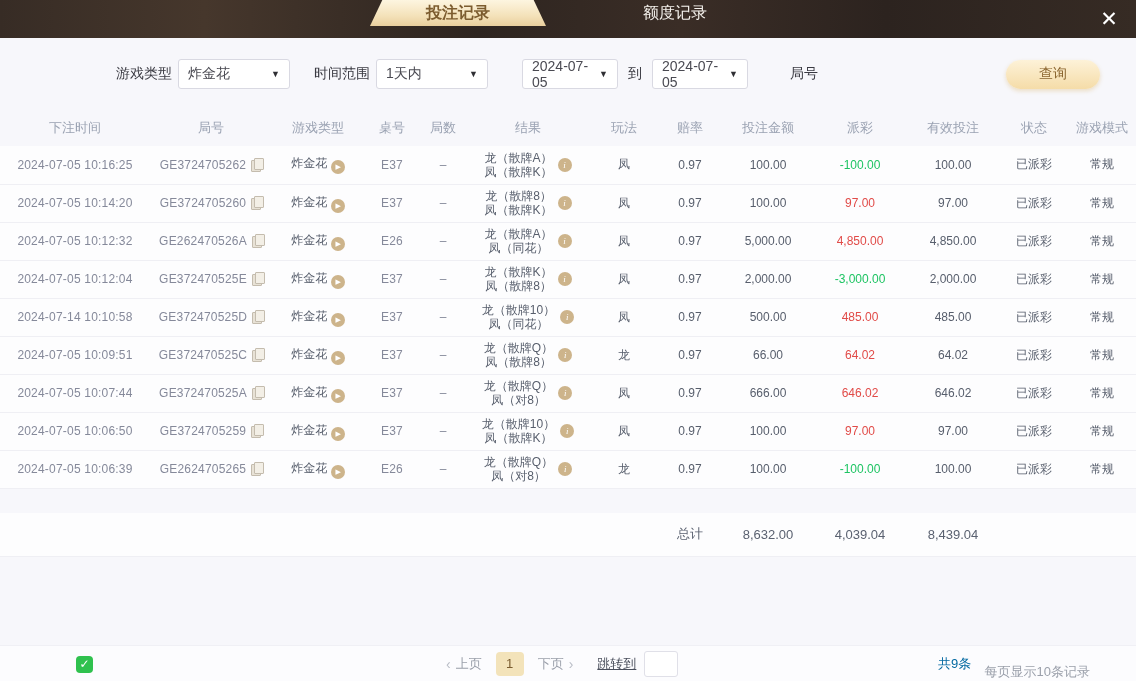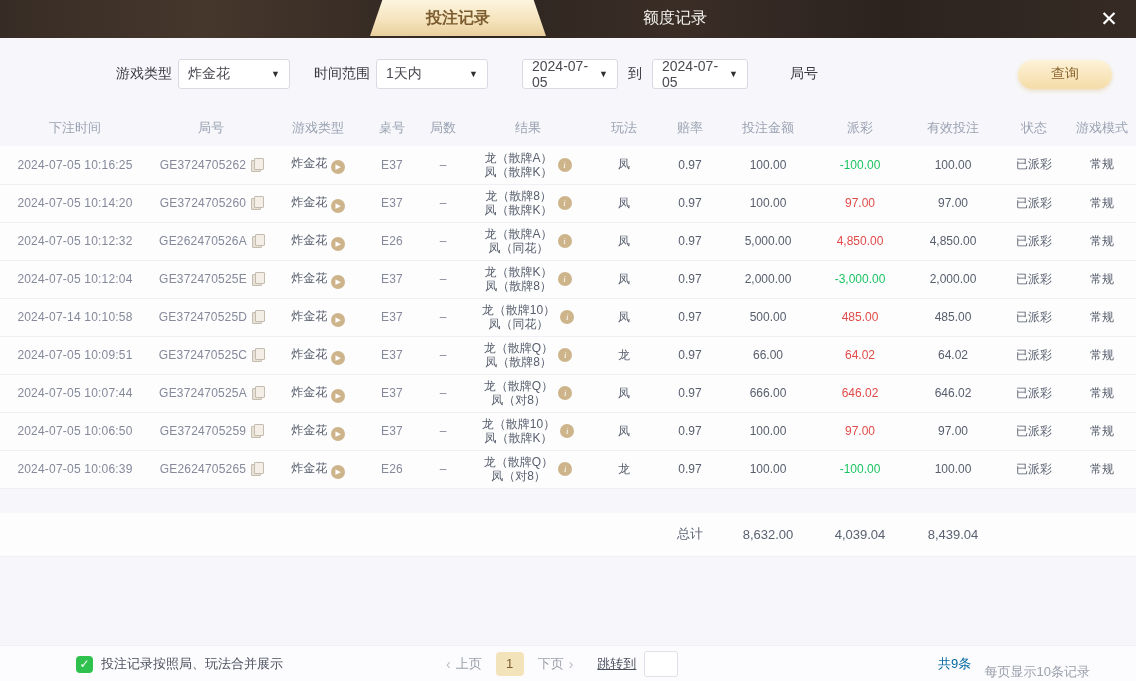--- a/index.html
+++ b/index.html
@@ -3,41 +3,41 @@
 <meta charset="utf-8">
 <style>
   * { margin:0; padding:0; box-sizing:border-box; }
   html,body { width:1136px; height:681px; overflow:hidden; }
   body { font-family:"Liberation Sans","DejaVu Sans",sans-serif; background:#f7f7fb; position:relative; }
 
   
   .topbar { position:relative; height:38px;
     background:linear-gradient(90deg,#372c25 0%,#46372c 18%,#2e2520 42%,#3a2d26 60%,#2c231f 78%,#362b24 100%);
     overflow:hidden; }
-  .tab { position:absolute; top:0; height:36px; display:flex; align-items:center; justify-content:center;
+  .tab { position:absolute; top:0; height:26px; display:flex; align-items:center; justify-content:center;
     font-size:16px; cursor:pointer; }
   .tab-active { left:370px; width:176px; color:#7c5c2f; font-weight:bold;
     background:linear-gradient(180deg,#fdf5e0 0%,#f4e2ba 60%,#e9cf9d 100%);
     clip-path:polygon(7% 0,93% 0,100% 100%,0 100%); }
   .tab-inactive { left:600px; width:150px; color:#f4f1ec; }
   .close { position:absolute; right:12px; top:4px; width:30px; height:30px; color:#fff;
     font-size:21px; line-height:30px; text-align:center; cursor:pointer; font-weight:100; }
 
   
   .filters { display:flex; align-items:center; height:72px; padding-left:116px; font-size:14px; color:#333; }
   .f-label { color:#3a3a42; margin-right:6px; white-space:nowrap; }
   .sel { display:flex; align-items:center; justify-content:space-between; background:#fff;
     border:1px solid #d9d9e2; border-radius:3px; height:30px; padding:0 9px; cursor:pointer; color:#4a4a52; }
   .sel .arr { font-size:9px; color:#2e2e33; margin-left:8px; }
   .w110 { width:112px; } .w120 { width:96px; }
   .gap24 { width:24px; } .gap34 { width:34px; } .gap10 { width:10px; } .gap40 { width:42px; }
   .round-input { width:122px; height:30px; border:1px solid #d9d9e2; border-radius:3px; background:#fff;
     font-size:13px; padding:0 9px; color:#333; font-family:inherit; }
   .round-input::placeholder { color:#b9b9c2; }
-  .btn-query { margin-left:auto; margin-right:24px; width:94px; height:29px; border:none; border-radius:15px;
+  .btn-query { margin-left:auto; margin-right:36px; width:94px; height:29px; border:none; border-radius:15px;
     background:linear-gradient(180deg,#fdf2d8 0%,#f7dFAE 55%,#f2d49c 100%);
     background:linear-gradient(180deg,#fdf2d8 0%,#f5dca8 100%);
     color:#8a652f; font-size:14px; cursor:pointer; box-shadow:0 2px 4px rgba(222,190,130,.45); }
 
   
   table { border-collapse:collapse; table-layout:fixed; width:1136px; }
   col.c-time{width:150px} col.c-round{width:122px} col.c-game{width:92px} col.c-tbl{width:56px}
   col.c-cnt{width:46px} col.c-res{width:124px} col.c-play{width:68px} col.c-odds{width:64px}
   col.c-bet{width:92px} col.c-pay{width:92px} col.c-valid{width:94px} col.c-status{width:68px} col.c-mode{width:68px}
   thead th { height:36px; font-weight:400; font-size:13px; color:#9aa2b2; text-align:center; }
@@ -343,21 +343,20 @@
     <td class="red">4,039.04</td>
     <td>8,439.04</td>
     <td colspan="2"></td>
   </tr>
 </tbody>
   </table>
 
 <div class="footer">
   <div class="chk-group">
     <span class="checkbox">✓</span>
-    <span class="chk-label">投注记录按照局、玩法合并展示</span>
   </div>
   <div class="pager">
     <span class="pg-btn">
       <span class="pg-arrow">‹</span>
       <span>上页</span>
     </span>
     <span class="pg-num">1</span>
     <span class="pg-btn">
       <span>下页</span>
       <span class="pg-arrow">›</span>

